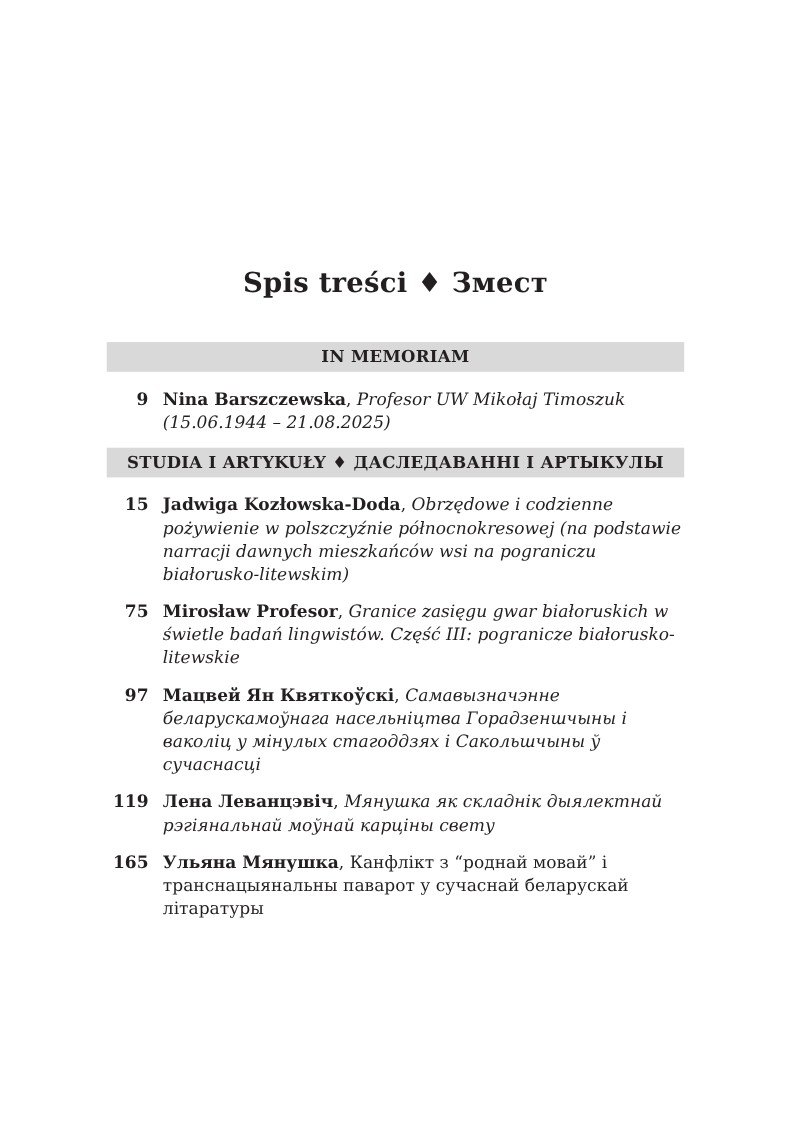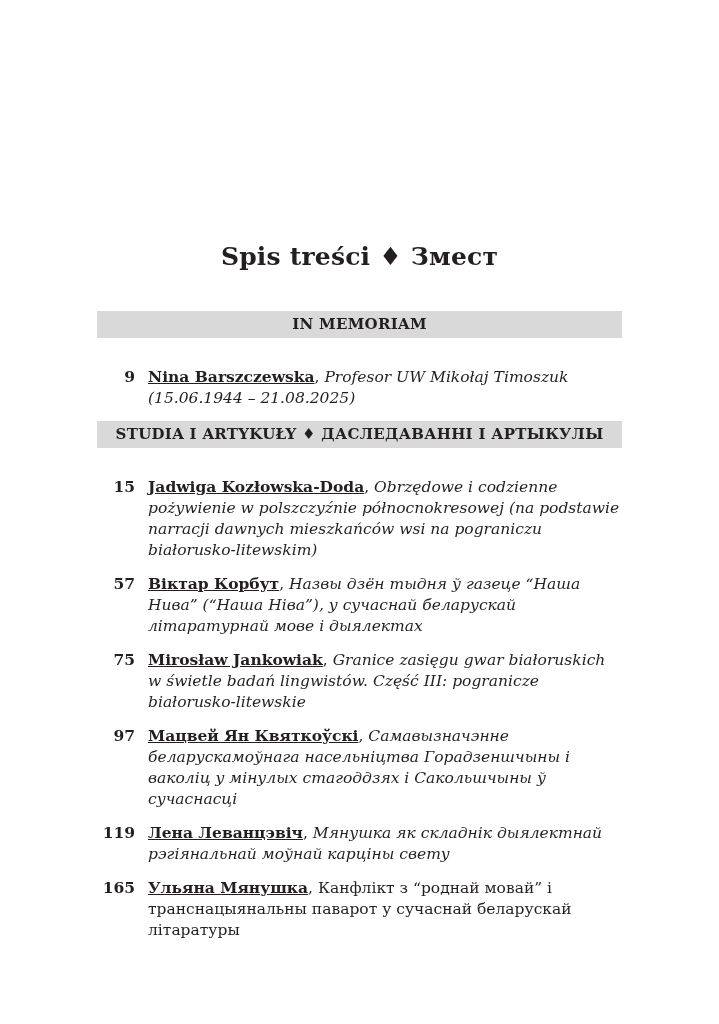--- a/index.html
+++ b/index.html
@@ -30,42 +30,41 @@
   }
   .section-bar {
     background: #d9d9d9;
     height: 27px;
     display: flex;
     align-items: center;
     justify-content: center;
     font-weight: 700;
     font-size: 15px;
     letter-spacing: 0.3px;
-    margin: 0 0 28px 0;
+    margin: 0 0 14px 0;
   }
   .entry {
     display: flex;
     align-items: flex-start;
     margin-bottom: 12px;
     font-size: 15.5px;
     line-height: 21px;
   }
   .entry-num {
     flex: none;
     width: 38px;
     text-align: right;
     font-weight: 700;
   }
   .entry-text {
     flex: 1;
     margin: 0 0 0 13px;
   }
   .entry-author {
     font-weight: 700;
-    text-decoration: underline;
   }
   .entry-sep {
     font-weight: 400;
   }
   .entry-title {
     font-style: italic;
   }
   .entry-title[data-style="upright"] {
     font-style: normal;
   }
@@ -88,28 +87,24 @@
 
   <div class="section-bar">
     <span>STUDIA I ARTYKUŁY ♦ ДАСЛЕДАВАННІ І АРТЫКУЛЫ</span>
   </div>
 
   <div class="entry">
     <span class="entry-num">15</span>
     <p class="entry-text"><span class="entry-author">Jadwiga Kozłowska-Doda</span><span class="entry-sep">, </span><span class="entry-title" data-style="italic">Obrzędowe i codzienne pożywienie w polszczyźnie północnokresowej (na podstawie narracji dawnych mieszkańców wsi na pograniczu białorusko-litewskim)</span></p>
   </div>
 
-  <div class="entry">
-    <span class="entry-num">57</span>
-    <p class="entry-text"><span class="entry-author">Віктар Корбут</span><span class="entry-sep">, </span><span class="entry-title" data-style="italic">Назвы дзён тыдня ў газеце “Наша Нива” (“Наша Ніва”), у сучаснай беларускай літаратурнай мове і дыялектах</span></p>
-  </div>
 
   <div class="entry">
     <span class="entry-num">75</span>
-    <p class="entry-text"><span class="entry-author">Mirosław Jankowiak</span><span class="entry-sep">, </span><span class="entry-title" data-style="italic">Granice zasięgu gwar białoruskich w świetle badań lingwistów. Część III: pogranicze białorusko-litewskie</span></p>
+    <p class="entry-text"><span class="entry-author">Mirosław Profesor</span><span class="entry-sep">, </span><span class="entry-title" data-style="italic">Granice zasięgu gwar białoruskich w świetle badań lingwistów. Część III: pogranicze białorusko-litewskie</span></p>
   </div>
 
   <div class="entry">
     <span class="entry-num">97</span>
     <p class="entry-text"><span class="entry-author">Мацвей Ян Квяткоўскі</span><span class="entry-sep">, </span><span class="entry-title" data-style="italic">Самавызначэнне беларускамоўнага насельніцтва Горадзеншчыны і ваколіц у мінулых стагоддзях і Сакольшчыны ў сучаснасці</span></p>
   </div>
 
   <div class="entry">
     <span class="entry-num">119</span>
     <p class="entry-text"><span class="entry-author">Лена Леванцэвіч</span><span class="entry-sep">, </span><span class="entry-title" data-style="italic">Мянушка як складнік дыялектнай рэгіянальнай моўнай карціны свету</span></p>

